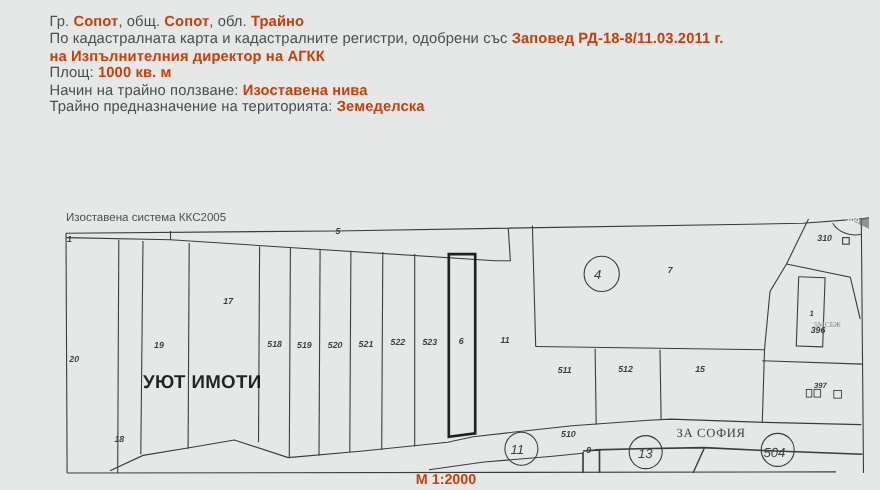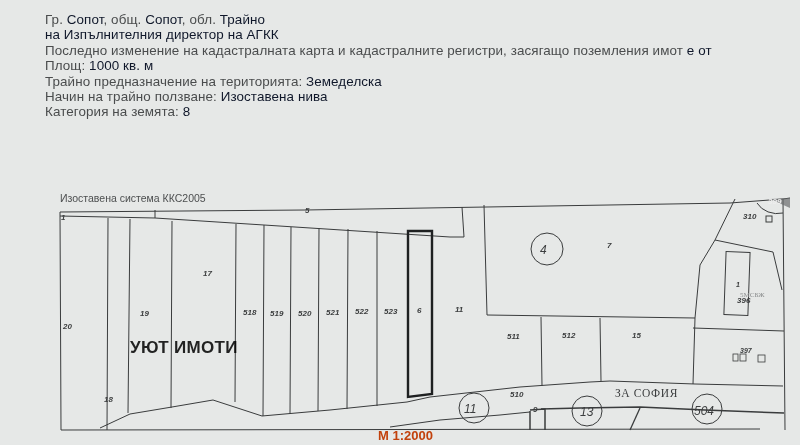--- a/index.html
+++ b/index.html
@@ -9,41 +9,40 @@
     font-family: "Liberation Sans", sans-serif;
     color: #4a4c4d;
     position: relative;
   }
   .doc-text {
     position: absolute; left: 45px; top: 12px;
     font-size: 13.4px; line-height: 15.4px;
     letter-spacing: 0.1px;
   }
   .doc-text .line { white-space: nowrap; }
-  .doc-text b { color: #0f172a; font-weight: normal; }
+  .doc-text b { color: #c2410c; font-weight: bold; }
   .map {
     position: absolute; left: 0; top: 0; width: 800px; height: 445px;
   }
   .lbl { font-family: "Liberation Sans", sans-serif; font-style: italic; font-weight: bold; fill: #3c3e3f; }
   .coord-label { position:absolute; left:60px; top:192px; font-size:10.5px; color:#4d4f50; }
   .scale-label { position:absolute; left:378px; top:428px; font-size:13px; font-weight:bold; color:#c2410c; }
   .watermark { position:absolute; left:130px; top:338px; font-size:17px; font-weight:bold; color:#000000; opacity:0.85; letter-spacing:0.3px; }
   .street { font-family: "Liberation Serif", serif; font-size: 11.5px; fill:#3c3e3f; letter-spacing: 0.6px; }
 </style>
 </head>
 <body>
 
 <div class="doc-text" id="doc-text">
     <div class="line"><span>Гр. </span><b>Сопот</b><span>, общ. </span><b>Сопот</b><span>, обл. </span><b>Трайно</b></div>
+    <div class="line"><span>По кадастралната карта и кадастралните регистри, одобрени със </span><b>Заповед РД-18-8/11.03.2011 г.</b></div>
     <div class="line"><b>на Изпълнителния директор на АГКК</b></div>
-    <div class="line"><span>Последно изменение на кадастралната карта и кадастралните регистри, засягащо поземления имот </span><b>е от</b></div>
     <div class="line"><span>Площ: </span><b>1000 кв. м</b></div>
+    <div class="line"><span>Начин на трайно ползване: </span><b>Изоставена нива</b></div>
     <div class="line"><span>Трайно предназначение на територията: </span><b>Земеделска</b></div>
-    <div class="line"><span>Начин на трайно ползване: </span><b>Изоставена нива</b></div>
-    <div class="line"><span>Категория на земята: </span><b>8</b></div>
   </div>
 
 <div class="coord-label">Изоставена система ККС2005</div>
 
 <svg class="map" viewBox="0 0 800 445" xmlns="http://www.w3.org/2000/svg">
   <g stroke="#3a3c3d" stroke-width="1" fill="none">
 
     <polyline points="60,212 305,210 730,203 783,199 790,198"></polyline>
     <line x1="60" y1="212" x2="61" y2="430"></line>
     <line x1="61" y1="430" x2="760" y2="429"></line>

